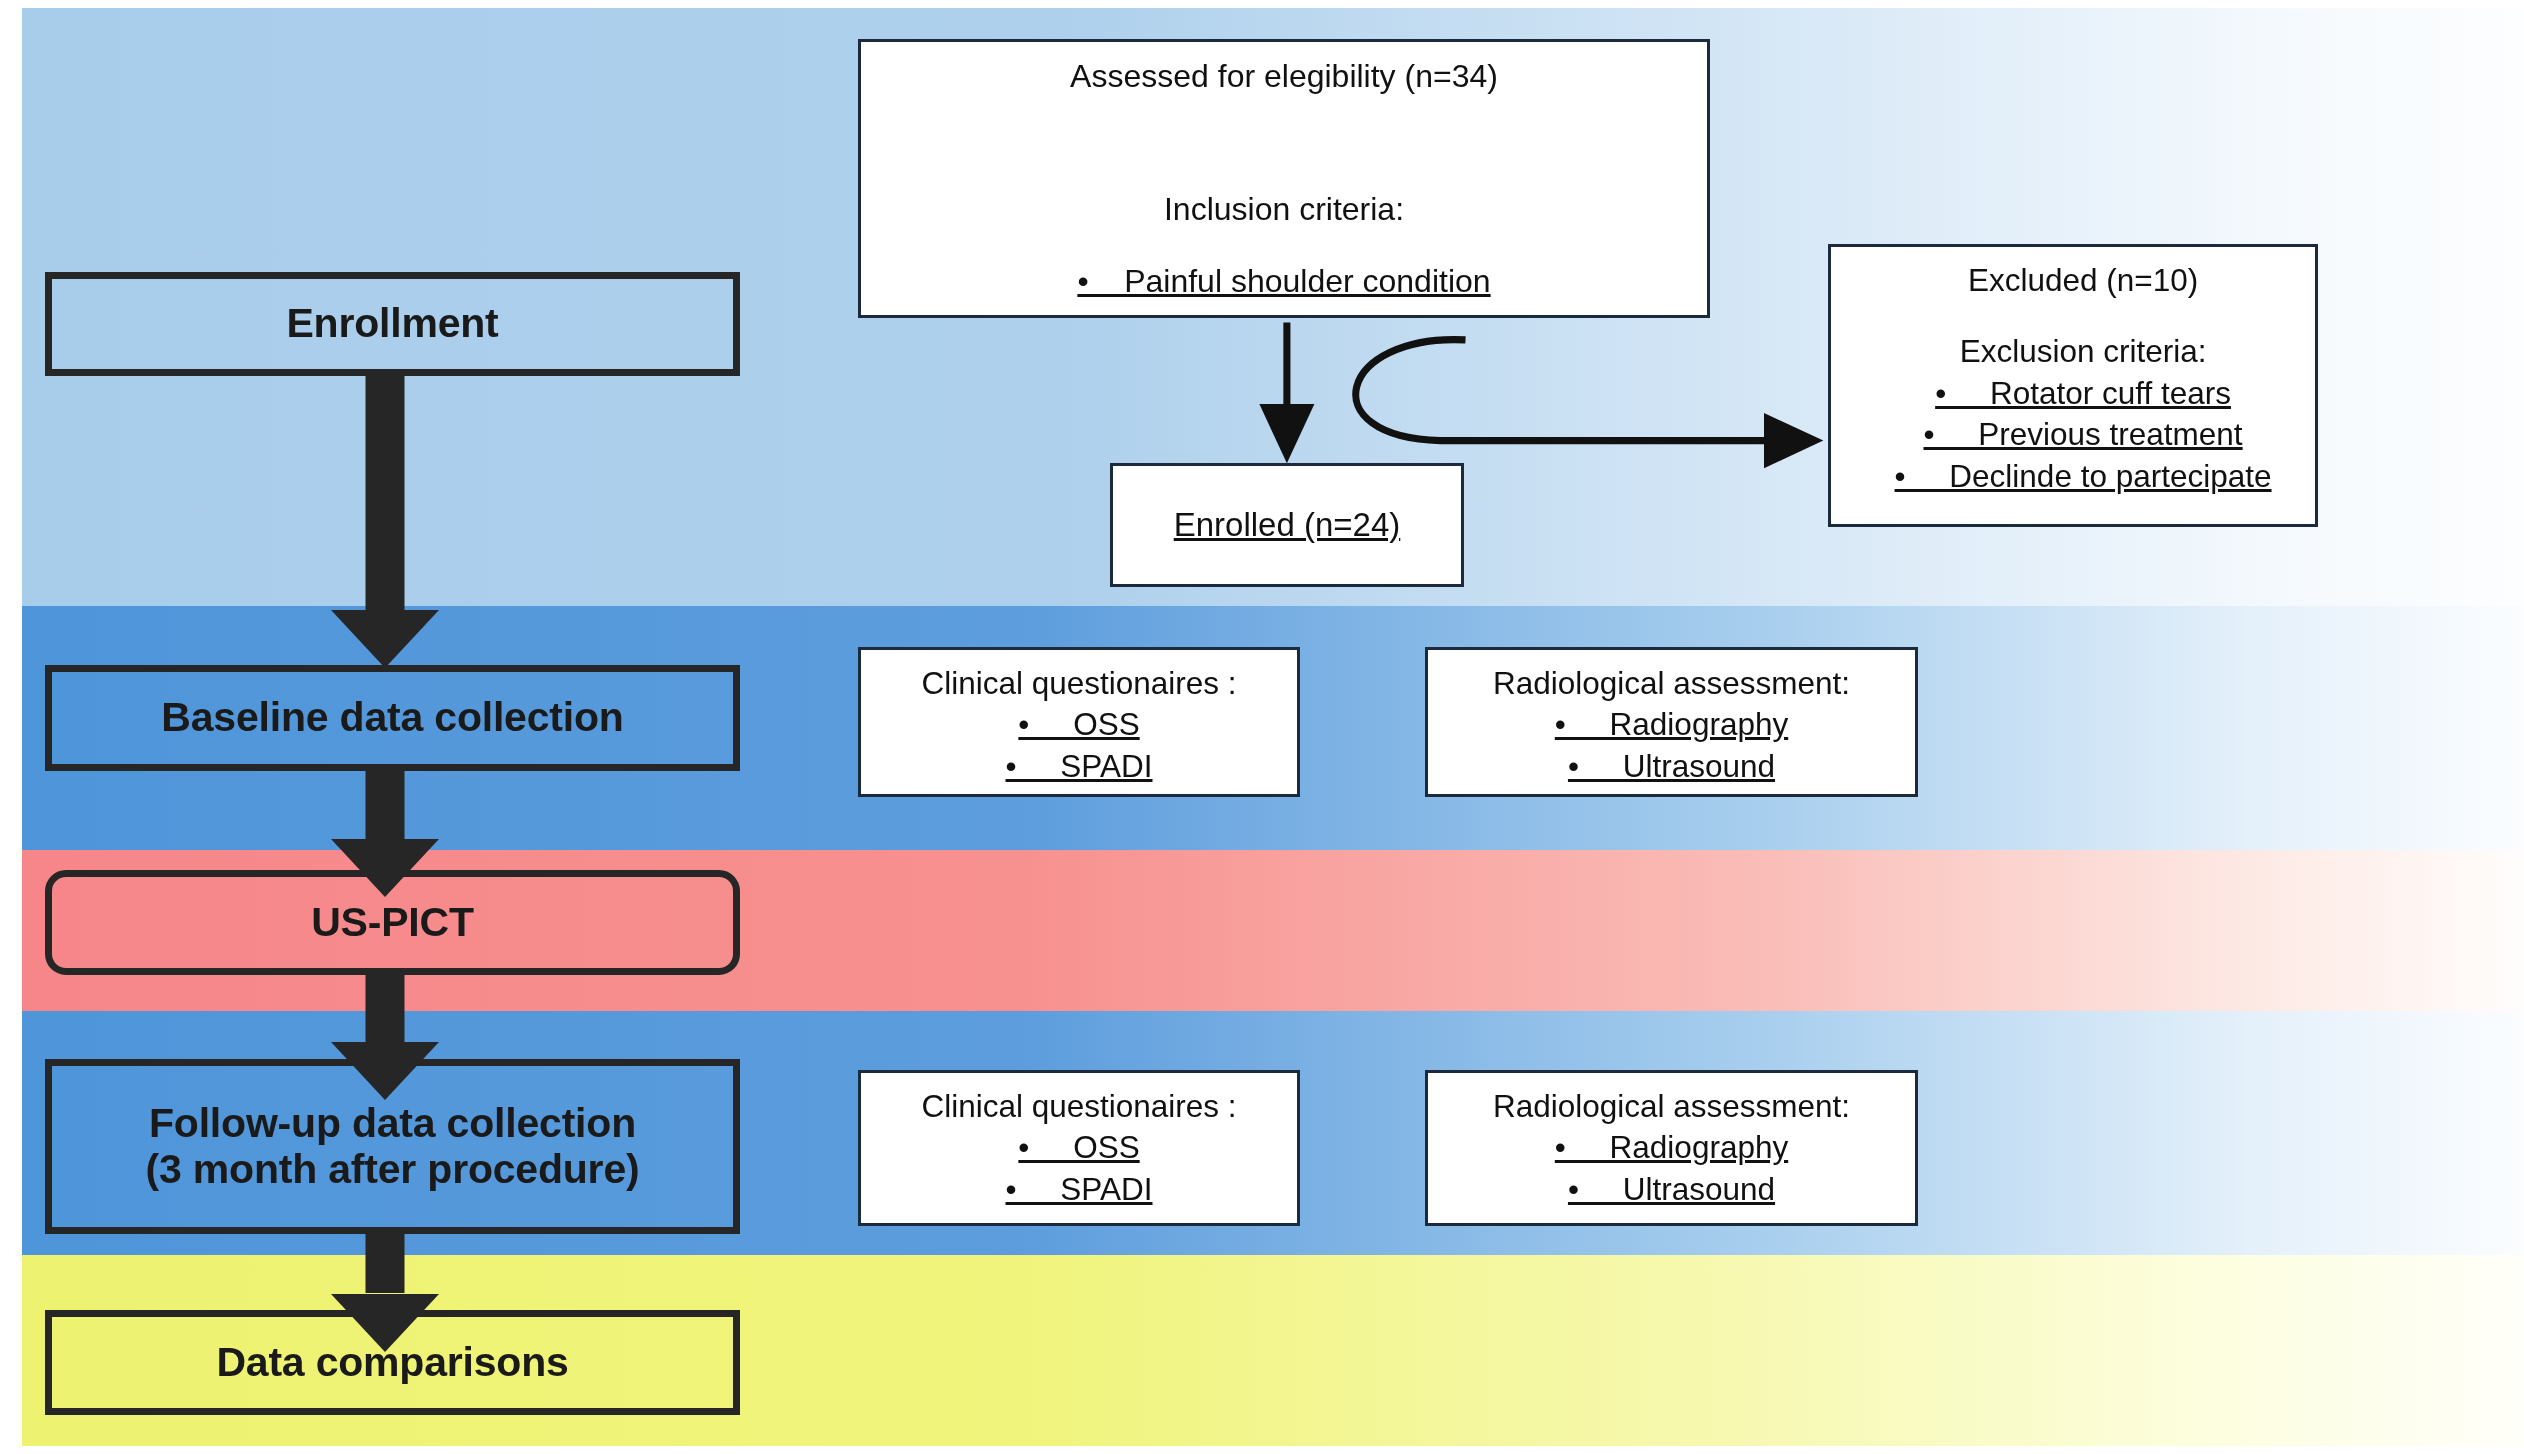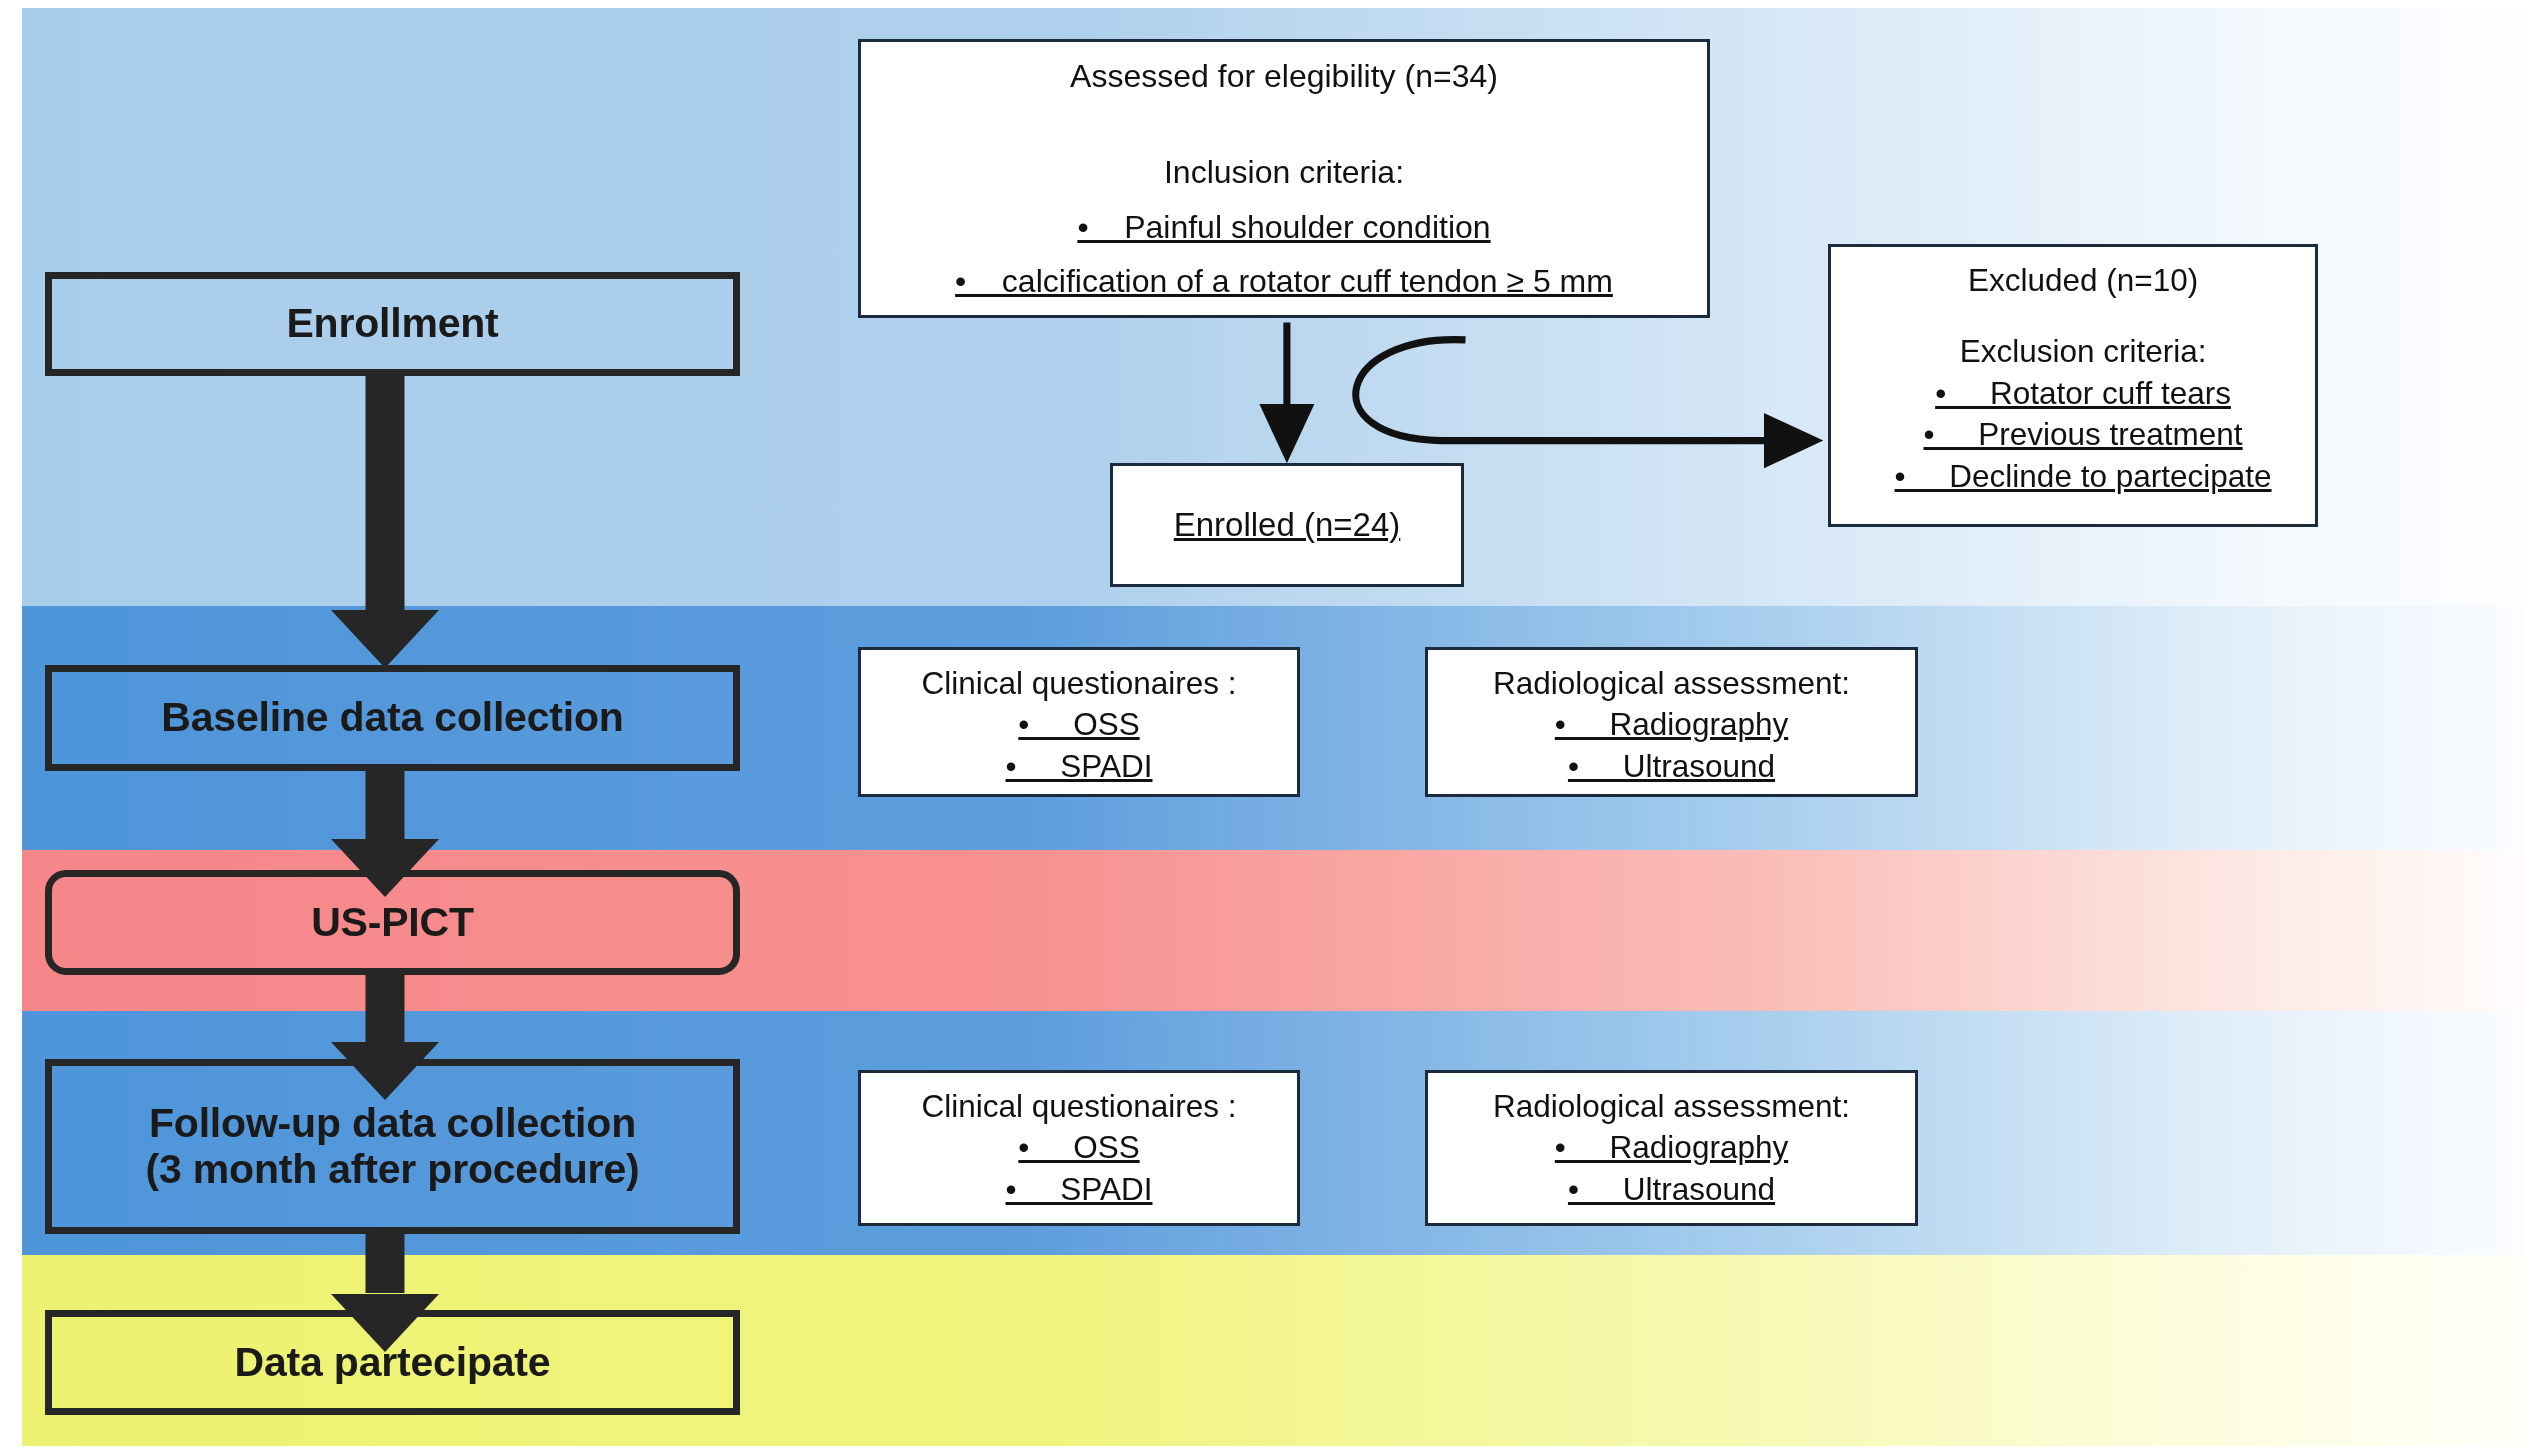--- a/index.html
+++ b/index.html
@@ -168,29 +168,28 @@
   </div>
 
   <div class="stage-box" style="left:45px; top:1059px; width:695px; height:175px;">
     <span>
       <span>Follow-up data collection</span><br>
       <span>(3 month after procedure)</span>
     </span>
   </div>
 
   <div class="stage-box" style="left:45px; top:1310px; width:695px; height:105px;">
-    <span>Data partecipate</span>
+    <span>Data comparisons</span>
   </div>
 
   <div class="info-box" style="left:858px; top:39px; width:852px; height:279px; font-size:32px;justify-content:space-between;">
     <span class="ib-title">Assessed for elegibility (n=34)</span>
     <span class="ib-gap"></span>
     <span class="ib-sub">Inclusion criteria:</span>
     <span class="ib-item">•    Painful shoulder condition</span>
-    <span class="ib-item">•    calcification of a rotator cuff tendon ≥ 5 mm</span>
   </div>
 
   <div class="info-box" style="left:1828px; top:244px; width:490px; height:283px; font-size:31.5px;padding-left:28px;">
     <span class="ib-title">Excluded (n=10)</span>
     <span class="ib-gap"></span>
     <span class="ib-sub">Exclusion criteria:</span>
     <span class="ib-item">•     Rotator cuff tears</span>
     <span class="ib-item">•     Previous treatment</span>
     <span class="ib-item">•     Declinde to partecipate</span>
   </div>

